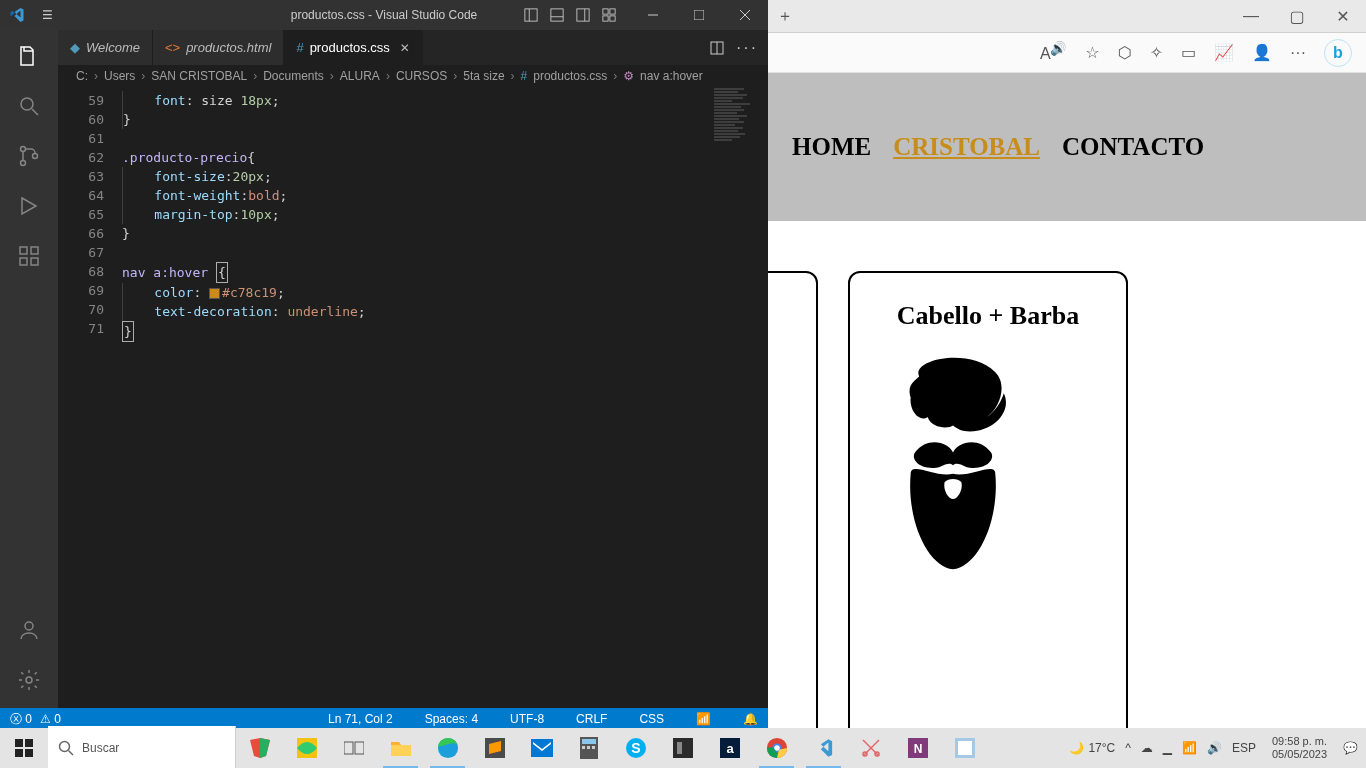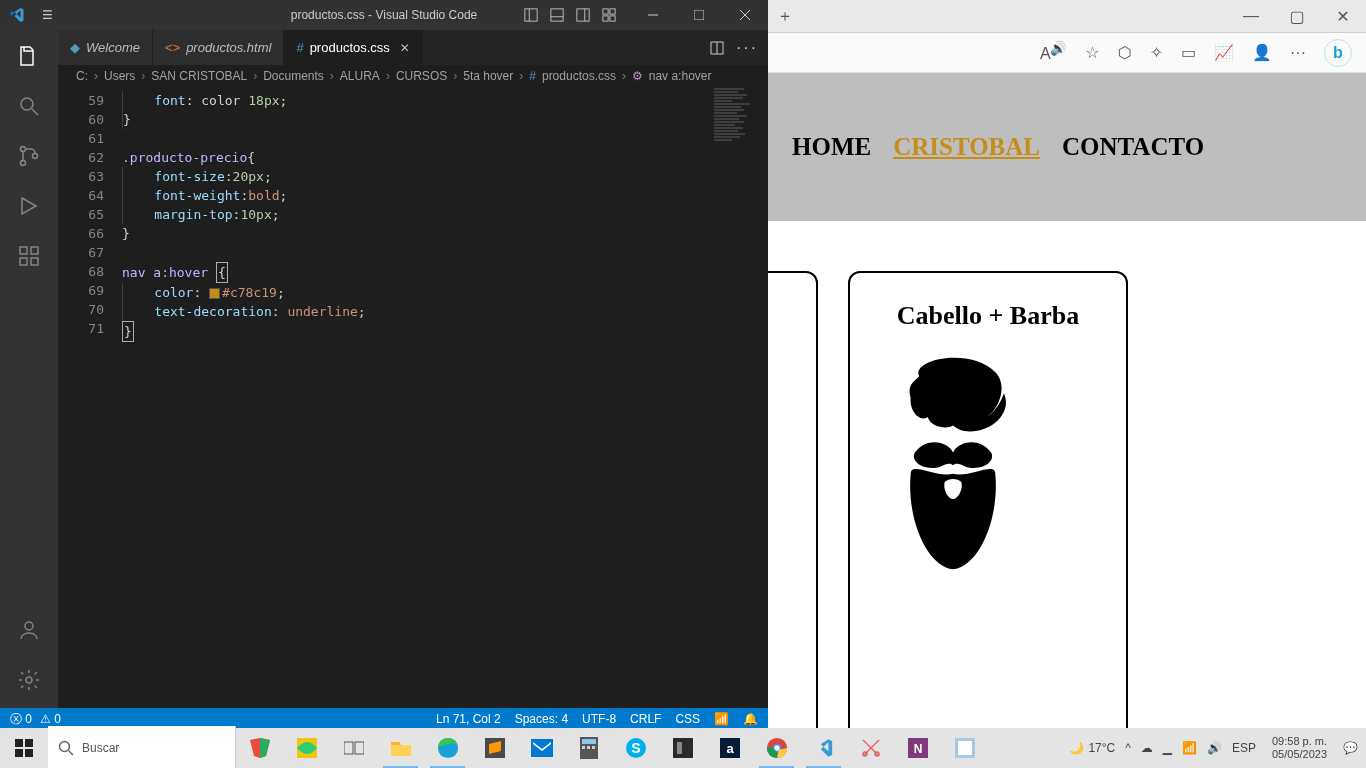--- a/index.html
+++ b/index.html
@@ -41,21 +41,21 @@
 .gutter { width:56px; background:#1e1e1e; color:#858585; font-family:Consolas,monospace; font-size:13px; text-align:right; padding:4px 10px 0 0; line-height:19px; }
 .code { flex:1; padding:4px 0 0 8px; font-family:Consolas,monospace; font-size:13px; line-height:19px; white-space:pre; } .tok-sel{ color:#c4b5fd; } .tok-prop{ color:#9cdcfe; } .tok-num{ color:#b5cea8; } .tok-pun{ color:#d4d4d4; } .tok-val{ color:#ce9178; }
 .color-sw { display:inline-block; width:11px; height:11px; background:#c78c19; border:1px solid #555; vertical-align:middle; margin-right:2px; }
 .cursor-box { display:inline-block; border:1px solid #aeafad; padding:0 1px; }
 .indent-guide { border-left:1px solid #404040; display:inline-block; height:19px; vertical-align:top; }
 .minimap { position:absolute; top:0; right:0; width:60px; height:180px; opacity:.45; }
 .minimap .mm-line { height:2px; margin:1px 6px; background:#666; }
 
 .statusbar { height:22px; background:#007acc; color:#fff; font-size:12px; display:flex; align-items:center; padding:0 10px; }
 .statusbar .sb-left{display:flex;gap:8px;align-items:center}
-.statusbar .sb-right{margin-left:auto; display:flex; gap:14px; align-items:flex-start}
+.statusbar .sb-right{margin-left:auto; display:flex; gap:32px; align-items:flex-start}
 
 
 .edge { position:absolute; left:768px; top:0; width:598px; height:728px; background:#fff; }
 .edge .tabbar { height:33px; background:#e9e9e9; border-bottom:1px solid #d0d0d0; display:flex; align-items:center; }
 .edge .tabbar .plus { width:34px; text-align:center; color:#555; font-size:16px; }
 .edge .tabbar .winctrl { margin-left:auto; display:flex; }
 .edge .tabbar .winctrl div{ width:46px; height:33px; display:flex; align-items:center; justify-content:center; color:#555; }
 .edge-toolbar { height:40px; background:#fafafa; border-bottom:1px solid #e0e0e0; display:flex; align-items:center; justify-content:flex-end; gap:18px; padding:0 14px; color:#555; }
 .edge-toolbar .red-dot{ width:9px;height:9px;border-radius:50%;background:#e81123; position:relative; top:-7px; left:-5px;}
 .edge-content { height:655px; overflow:hidden; }
@@ -216,32 +216,32 @@
           <span>Users</span>
             <span class="chev">›</span>
           <span>SAN CRISTOBAL</span>
             <span class="chev">›</span>
           <span>Documents</span>
             <span class="chev">›</span>
           <span>ALURA</span>
             <span class="chev">›</span>
           <span>CURSOS</span>
             <span class="chev">›</span>
-          <span>5ta hover</span>
+          <span>5ta size</span>
             <span class="chev">›</span>
           <span class="bc-hash">#</span>
             <span>productos.css</span>
             <span class="chev">›</span>
           <span class="bc-sel">⚙</span>
             <span>nav a:hover</span>
         </div>
 
         <div class="code-area">
           <div class="gutter">59<br>60<br>61<br>62<br>63<br>64<br>65<br>66<br>67<br>68<br>69<br>70<br>71</div>
-          <div class="code"><span class="indent-guide"></span>    <span class="tok-prop">font</span><span class="tok-pun">: color </span><span class="tok-num">18px</span><span class="tok-pun">;</span>
+          <div class="code"><span class="indent-guide"></span>    <span class="tok-prop">font</span><span class="tok-pun">: size </span><span class="tok-num">18px</span><span class="tok-pun">;</span>
 <span class="indent-guide"></span><span class="tok-pun">}</span>
 
 <span class="tok-sel">.producto-precio</span><span class="tok-pun">{</span>
 <span class="indent-guide"></span>    <span class="tok-prop">font-size</span><span class="tok-pun">:</span><span class="tok-num">20px</span><span class="tok-pun">;</span>
 <span class="indent-guide"></span>    <span class="tok-prop">font-weight</span><span class="tok-pun">:</span><span class="tok-val">bold</span><span class="tok-pun">;</span>
 <span class="indent-guide"></span>    <span class="tok-prop">margin-top</span><span class="tok-pun">:</span><span class="tok-num">10px</span><span class="tok-pun">;</span>
 <span class="tok-pun">}</span>
 
 <span class="tok-sel">nav a:hover</span> <span class="cursor-box tok-pun">{</span>
 <span class="indent-guide"></span>    <span class="tok-prop">color</span><span class="tok-pun">: </span><span class="color-sw"></span><span class="tok-val">#c78c19</span><span class="tok-pun">;</span>

